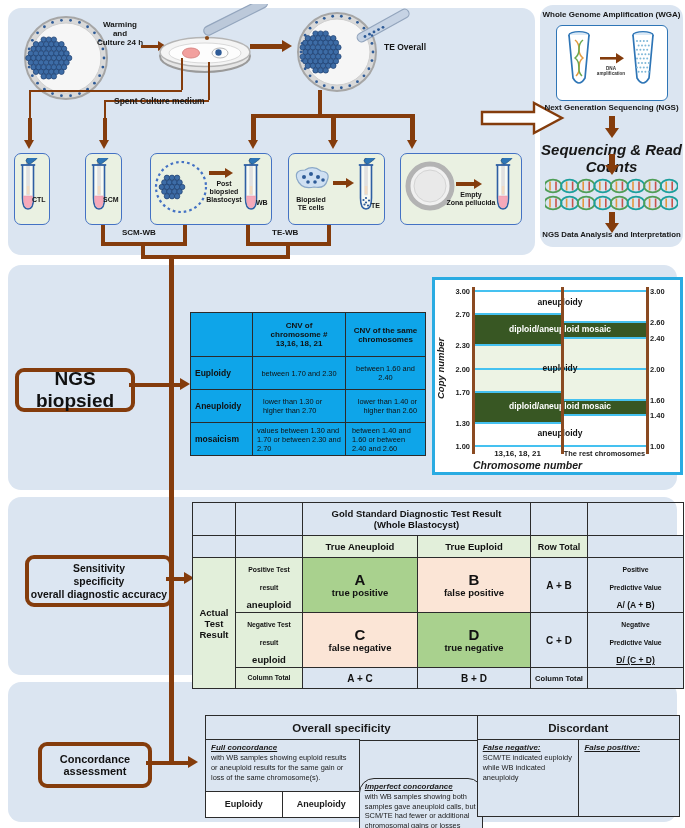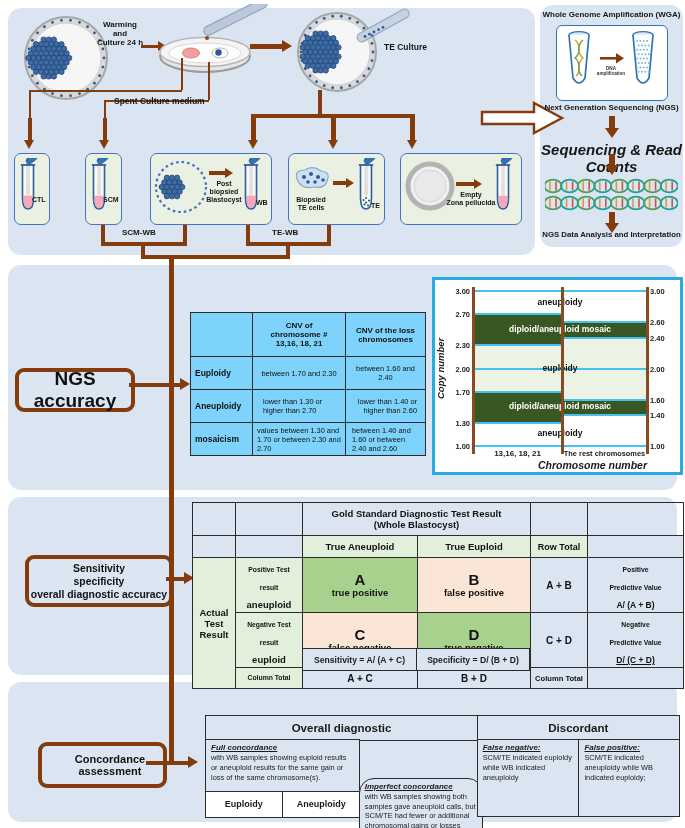--- a/index.html
+++ b/index.html
@@ -11,21 +11,21 @@
   .pre{white-space:pre-line;}
   
   .hl,.vl{position:absolute;background:#843C0C;}
   .tri-r{position:absolute;width:0;height:0;border-top:6px solid transparent;border-bottom:6px solid transparent;border-left:10px solid #843C0C;}
   .labelbox{position:absolute;border:4px solid #843C0C;border-radius:9px;background:#dce6f2;display:flex;align-items:center;justify-content:center;font-weight:bold;text-align:center;color:#111;}
   .gbox{position:absolute;background:#eaf1e2;border:1.6px solid #4472c4;border-radius:7px;}
   
   table.sheet{border-collapse:collapse;position:absolute;table-layout:fixed;}
   table.sheet td{border:1.3px solid #2b2b2b;padding:0 2px;vertical-align:middle;text-align:center;color:#111;overflow:hidden;}
   td.none{border:none;background:transparent;}
-  .bgw{background:#7dd3fc}.bgblue{background:#dbe5f1}.bggreen{background:#A9D18E}.bglg{background:#E2EFDA}.bgpeach{background:#FBE5D6}.bglight{background:#eef3fa}
+  .bgw{background:#0ea5e9}.bgblue{background:#dbe5f1}.bggreen{background:#A9D18E}.bglg{background:#E2EFDA}.bgpeach{background:#FBE5D6}.bglight{background:#eef3fa}
   .cellL .big{display:block;font-weight:bold;font-size:15px;line-height:1.05;}
   .cellL .sub{display:block;font-weight:bold;font-size:9.5px;}
   .tiny{font-size:6.8px;font-weight:bold;line-height:1.2;}
   .fsum{font-size:10px;font-weight:bold;}
   
   #chartbox{position:absolute;left:432px;top:277px;width:245px;height:192px;background:#fff;border:3px solid #29ABE2;}
   #plot{position:absolute;left:38px;top:11px;width:174px;height:155px;background:#fff;}
   .zone{position:absolute;}
   .zWhite{background:#ffffff;}
   .zDark{background:#385723;}
@@ -36,21 +36,21 @@
   .zlDark{color:#ffffff;}
   .zlWhite{color:#111;}
   .zlLight{color:#111;}
   .zlLight{background:transparent;}
   #lticks,#rticks{position:absolute;top:11px;height:155px;font-size:7.5px;font-weight:bold;}
   #lticks{left:12px;width:23px;text-align:right;}
   #rticks{left:215px;width:24px;text-align:left;}
   .tick{position:absolute;left:0;right:0;transform:translateY(-50%);}
   .ylab{position:absolute;left:0px;top:11px;height:155px;width:13px;writing-mode:vertical-rl;transform:rotate(180deg);text-align:center;font-style:italic;font-weight:bold;font-size:9.5px;}
   .cat{position:absolute;top:169px;font-weight:bold;font-size:8px;text-align:center;}
-  .xlab{position:absolute;top:179px;left:38px;width:174px;text-align:right;font-style:italic;font-weight:bold;font-size:10.5px;}
+  .xlab{position:absolute;top:179px;left:38px;width:174px;text-align:left;font-style:italic;font-weight:bold;font-size:10.5px;}
   
   .darrow{position:absolute;width:6px;background:#843C0C;}
   .darrow:after{content:'';position:absolute;left:-4.5px;bottom:-9px;border-left:7.5px solid transparent;border-right:7.5px solid transparent;border-top:10px solid #843C0C;}
   .sdarrow{position:absolute;width:4.5px;background:#843C0C;}
   .sdarrow:after{content:'';position:absolute;left:-3.3px;bottom:-8px;border-left:5.5px solid transparent;border-right:5.5px solid transparent;border-top:9px solid #843C0C;}
   
   .conc-cell{position:absolute;background:#dbe5f1;border:1.3px solid #2b2b2b;box-sizing:border-box;}
   .conc-head{font-weight:bold;font-style:italic;text-decoration:underline;font-size:8px;padding:3px 5px 1px 5px;text-align:left;}
   .conc-body{font-size:7.4px;line-height:1.3;padding:0 5px;text-align:left;}
   .subrow{position:absolute;left:-1.3px;right:-1.3px;bottom:-1.3px;height:27px;display:flex;}
@@ -266,21 +266,21 @@
     <g transform="rotate(-29 10 36)">
       <rect x="10" y="31" width="58" height="9" rx="4.5" fill="#c6d3e4" stroke="#93a5bd" stroke-width="1.2"></rect>
     </g>
     <circle cx="17" cy="32.5" r="1.4" fill="#2e5b97"></circle>
       <circle cx="21.5" cy="30.2" r="1.4" fill="#2e5b97"></circle>
     <circle cx="26" cy="27.9" r="1.4" fill="#2e5b97"></circle>
       <circle cx="30.5" cy="25.6" r="1.4" fill="#2e5b97"></circle>
     <circle cx="35" cy="23.3" r="1.4" fill="#2e5b97"></circle>
       <circle cx="24" cy="31.5" r="1.2" fill="#2e5b97"></circle>
   </svg>
-  <div class="t b" style="left:384px;top:43px;font-size:8.5px;">TE Culture</div>
+  <div class="t b" style="left:384px;top:43px;font-size:8.5px;">TE Overall</div>
 
   <div class="vl" style="left:181px;top:58px;width:1.8px;height:32px;"></div>
   <div class="hl" style="left:29px;top:90px;width:153px;height:1.8px;"></div>
   <div class="vl" style="left:29px;top:90px;width:1.8px;height:30px;"></div>
   <div class="sdarrow" style="left:27.5px;top:118px;height:23px;"></div>
 
   <div class="vl" style="left:208px;top:62px;width:1.8px;height:38px;"></div>
   <div class="hl" style="left:104px;top:100px;width:105px;height:1.8px;"></div>
   <div class="vl" style="left:104px;top:100px;width:1.8px;height:20px;"></div>
   <div class="sdarrow" style="left:102.6px;top:118px;height:23px;"></div>
@@ -514,37 +514,37 @@
       <line x1="104.60000000000001" y1="21.5" x2="104.60000000000001" y2="30.5" stroke="#e5973c" stroke-width="1.6"></line>
       <line x1="110.60000000000001" y1="21.5" x2="110.60000000000001" y2="30.5" stroke="#c9534a" stroke-width="1.6"></line>
       <ellipse cx="107.60000000000001" cy="26" rx="8.6" ry="6.4" fill="none" stroke="#4f9e57" stroke-width="1.8"></ellipse>
       <line x1="121.20000000000002" y1="21.5" x2="121.20000000000002" y2="30.5" stroke="#e5973c" stroke-width="1.6"></line>
       <line x1="127.20000000000002" y1="21.5" x2="127.20000000000002" y2="30.5" stroke="#c9534a" stroke-width="1.6"></line>
       <ellipse cx="124.20000000000002" cy="26" rx="8.6" ry="6.4" fill="none" stroke="#1d9f9b" stroke-width="1.8"></ellipse>
     </svg>
   <div class="darrow" style="left:609px;top:212px;height:12px;"></div>
   <div class="t b ctr" style="left:540px;top:231px;width:143px;font-size:7.8px;white-space:nowrap;">NGS Data Analysis and Interpretation</div>
 
-  <div class="labelbox" style="left:15px;top:368px;width:112px;height:36px;font-size:19px;">NGS accuracy</div>
+  <div class="labelbox" style="left:15px;top:368px;width:112px;height:36px;font-size:19px;">NGS biopsied</div>
   <div class="hl" style="left:129px;top:383px;width:51px;height:4px;"></div>
   <div class="tri-r" style="left:180px;top:378px;"></div>
 
   <table class="sheet" style="left:190px;top:312px;width:235px;background:#fff;font-size:7.4px;">
     <colgroup>
         <col style="width:62px">
         <col style="width:93px">
         <col style="width:80px">
       </colgroup>
     <tbody>
         <tr style="height:44px;">
       <td class="bgw"></td>
       <td class="bgw b pre" style="font-size:8px;">CNV of
 chromosome #
 13,16, 18, 21</td>
-      <td class="bgw b pre" style="font-size:8px;">CNV of the loss
+      <td class="bgw b pre" style="font-size:8px;">CNV of the same
 chromosomes</td>
     </tr>
     <tr style="height:33px;">
       <td class="bgw b" style="font-size:8.5px;text-align:left;padding-left:4px;">Euploidy</td>
       <td class="bgw" style="padding:0 5px;">between 1.70 and 2.30</td>
       <td class="bgw" style="padding:0 8px;">between 1.60 and 2.40</td>
     </tr>
     <tr style="height:33px;">
       <td class="bgw b" style="font-size:8.5px;text-align:left;padding-left:4px;">Aneuploidy</td>
       <td class="bgw" style="padding:0 10px;text-align:left;">lower than 1.30 or higher than 2.70</td>
@@ -684,47 +684,42 @@
     </tr>
     <tr style="height:21px;">
       <td class="bglg tiny">Column Total</td>
       <td class="bgblue fsum">A + C</td>
       <td class="bgblue fsum">B + D</td>
       <td class="bgblue b" style="font-size:7.6px;">Column Total</td>
       <td class="bgblue"></td>
     </tr>
   </tbody>
     </table>
-  <div style="position:absolute;left:302px;top:648px;display:flex;">
-    <div style="width:115px;height:23px;background:#dbe5f1;border:1.3px solid #2b2b2b;display:flex;align-items:center;justify-content:center;font-weight:bold;font-size:8.6px;box-sizing:border-box;">Sensitivity = A/ (A + C)</div>
-    <div style="width:113px;height:23px;background:#dbe5f1;border:1.3px solid #2b2b2b;border-left:none;display:flex;align-items:center;justify-content:center;font-weight:bold;font-size:8.6px;box-sizing:border-box;">Specificity = D/ (B + D)</div>
-  </div>
-
-  <div class="labelbox pre" style="left:38px;top:742px;width:106px;height:38px;font-size:11px;padding-left:15px;">Concordance
+
+  <div class="labelbox pre" style="left:38px;top:742px;width:106px;height:38px;font-size:11px;">Concordance
 assessment</div>
   <div class="hl" style="left:146px;top:761px;width:42px;height:4px;"></div>
   <div class="tri-r" style="left:188px;top:756px;"></div>
 
-  <div class="conc-cell bglight" style="left:205px;top:714.7px;width:273px;height:26px;display:flex;align-items:center;justify-content:center;font-weight:bold;font-size:11.5px;">Overall diagnostic</div>
+  <div class="conc-cell bglight" style="left:205px;top:714.7px;width:273px;height:26px;display:flex;align-items:center;justify-content:center;font-weight:bold;font-size:11.5px;">Overall specificity</div>
   <div class="conc-cell bglight" style="left:476.7px;top:714.7px;width:203.3px;height:26px;display:flex;align-items:center;justify-content:center;font-weight:bold;font-size:11.5px;">Discordant</div>
 
   <div class="conc-cell" style="left:205px;top:739.4px;width:155px;height:78px;">
     <div class="conc-head">Full concordance</div>
     <div class="conc-body">with WB samples showing euploid results or aneuploid results for the same gain or loss of the same chromosome(s).</div>
     <div class="subrow">
       <div>Euploidy</div>
       <div style="border-left:none;">Aneuploidy</div>
     </div>
   </div>
   <div class="conc-cell" style="left:358.7px;top:778px;width:124px;height:78px;border-radius:15px;">
     <div class="conc-head">Imperfect concordance</div>
     <div class="conc-body">with WB samples showing both samples gave aneuploid calls, but SCM/TE had fewer or additional chromosomal gains or losses</div>
   </div>
   <div class="conc-cell" style="left:476.7px;top:739.4px;width:103px;height:78px;">
     <div class="conc-head">False negative:</div>
     <div class="conc-body">SCM/TE indicated euploidy while WB indicated aneuploidy</div>
   </div>
   <div class="conc-cell" style="left:578.4px;top:739.4px;width:101.6px;height:78px;">
     <div class="conc-head">False positive:</div>
-    <div class="conc-body">SCM/TE indicated aneuploidy while WB indicated euploidy;</div>
   </div>
 
 </div>
 
 </body></html>

